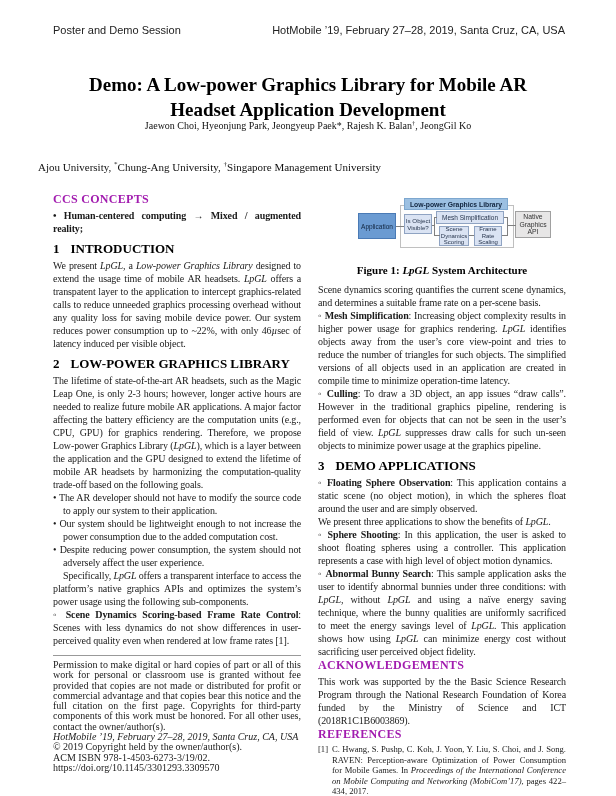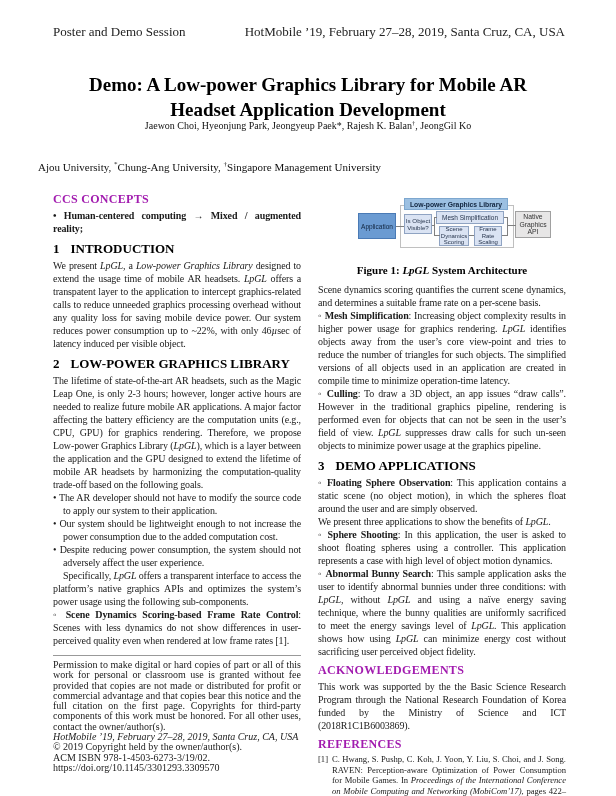--- a/index.html
+++ b/index.html
@@ -1,21 +1,21 @@
 <!DOCTYPE html>
 <html><head>
 <meta charset="utf-8">
 <style>
   html,body{margin:0;padding:0;background:#888;}
   .page{position:relative;width:616px;height:796px;background:#ffffff;overflow:hidden;
         font-family:"Liberation Serif","DejaVu Serif",serif;color:#1a1a1a;}
   
   .running-header{position:absolute;top:24px;left:53px;width:512px;display:flex;
-        justify-content:space-between;font-family:Liberation Serif, serif;
-        font-size:13px;color:#222;}
+        justify-content:space-between;font-family:Liberation Sans, sans-serif;
+        font-size:11px;color:#222;}
   
   .title{position:absolute;top:72px;left:58px;width:500px;margin:0;text-align:center;
         font-size:19px;line-height:25px;font-weight:bold;color:#000;}
   .authors{position:absolute;top:120px;left:38px;width:540px;text-align:center;font-size:10px;color:#111;}
   .affil{position:absolute;top:161px;left:38px;width:540px;font-size:11px;color:#111;}
   
   .col{position:absolute;top:192px;width:248px;}
   .col-left{left:53px;height:462px;overflow:hidden;}
   .col-right{left:318px;height:600px;}
   .h-plain{font-size:12px;font-weight:bold;letter-spacing:.3px;margin:0 0 2px 0;color:#a21caf;}
@@ -51,21 +51,21 @@
   .fb-frame{left:156px;top:32px;width:28px;height:20px;font-size:6px;line-height:6.6px;}
   .fb-native{left:197px;top:17px;width:36px;height:27px;background:#e7e6e6;border:1px solid #a0a0a0;
         color:#333;font-size:6.8px;line-height:7.5px;}
   .fl{position:absolute;background:#7f7f7f;}
   
   .caption{margin:8px 0 7px 0;text-align:center;font-size:11px;color:#000;}
   
   .ref-item{display:flex;font-size:8.6px;line-height:10.6px;margin-top:2px;}
   .ref-label{flex:0 0 14px;}
   .ref-text{margin:0;text-align:justify;flex:1;}
-  .ack-h{margin-top:5px;}
+  .ack-h{}
 </style>
 </head>
 <body>
 
 <div class="page">
 
   <div class="running-header">
     <span>Poster and Demo Session</span>
     <span>HotMobile ’19, February 27–28, 2019, Santa Cruz, CA, USA</span>
   </div>

